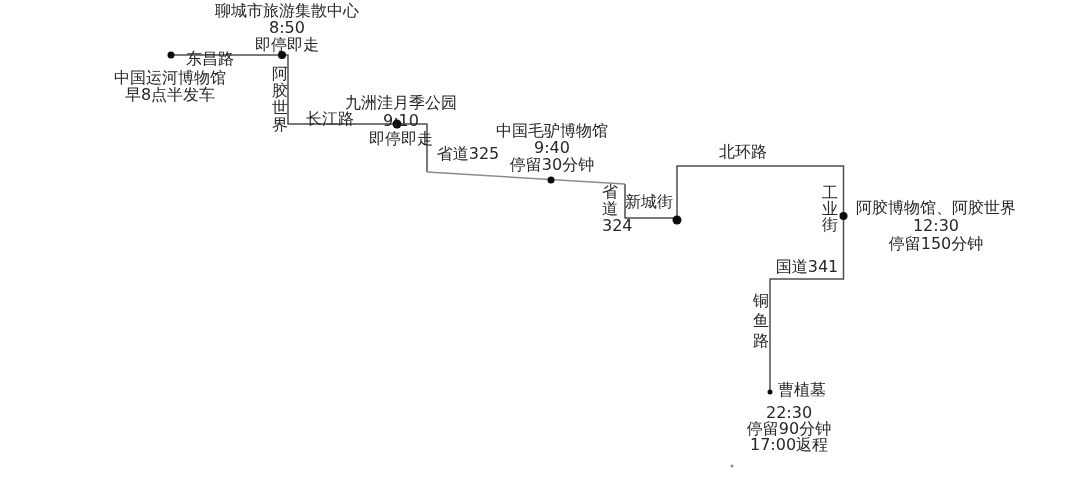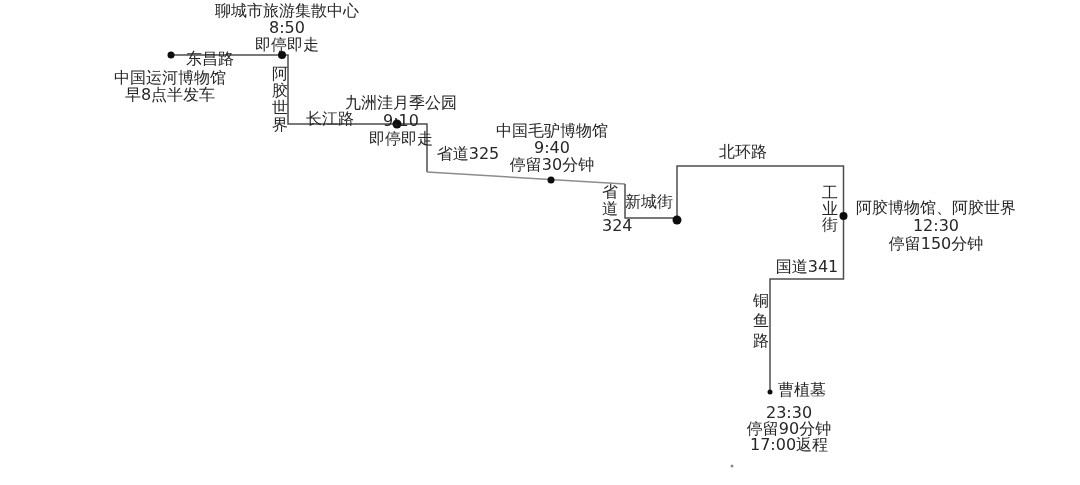--- a/index.html
+++ b/index.html
@@ -78,21 +78,21 @@
   <div class="lbl center" style="left:936px; top:199px; line-height:18px;">
     <div>阿胶博物馆、阿胶世界</div>
     <div>12:30</div>
     <div>停留150分钟</div>
   </div>
 
   <div class="lbl" style="left:778px; top:383px; line-height:14px;">
     <span>曹植墓</span>
   </div>
   <div class="lbl center" style="left:789px; top:405px; line-height:16px;">
-    <div>23:30</div>
+    <div>22:30</div>
     <div>停留90分钟</div>
     <div>17:00返程</div>
   </div>
 
   <div class="lbl center" style="left:210px; top:26px;margin-top:24px;">东昌路</div>
 
   <div class="lbl vert" style="left:272px; top:65px;">阿胶世界</div>
 
   <div class="lbl center" style="left:330px; top:110px;">长江路</div>
 

